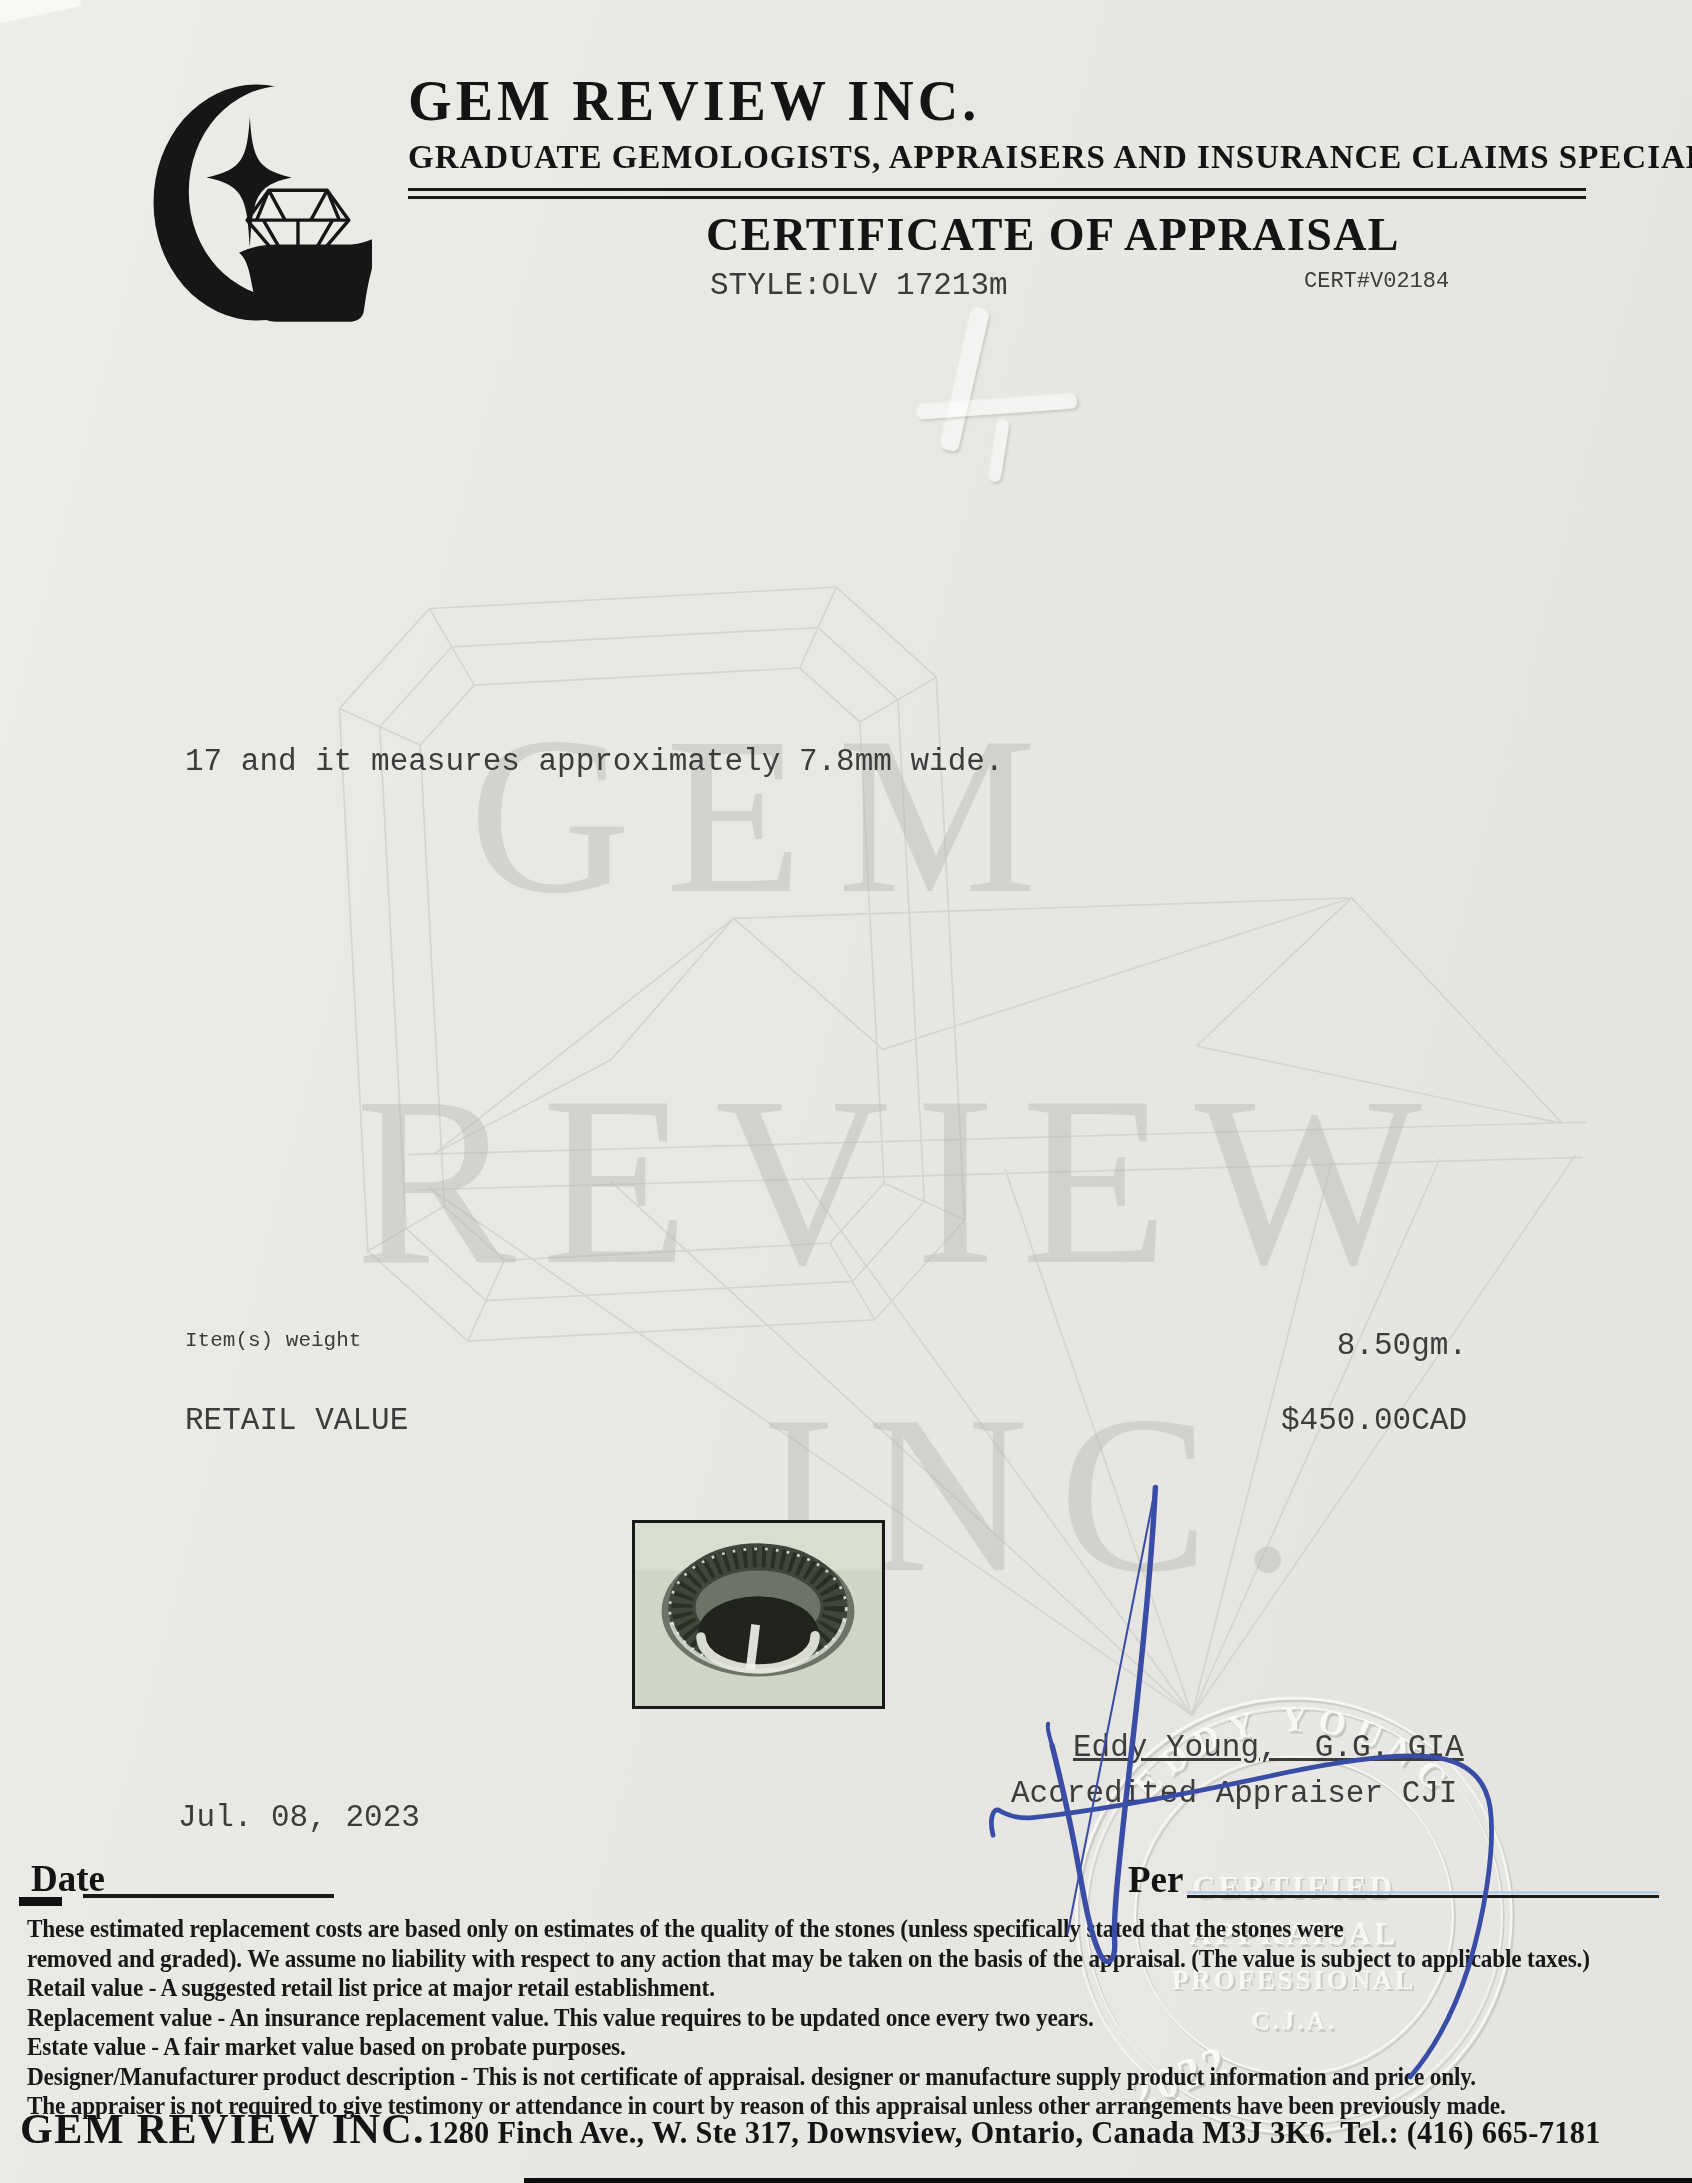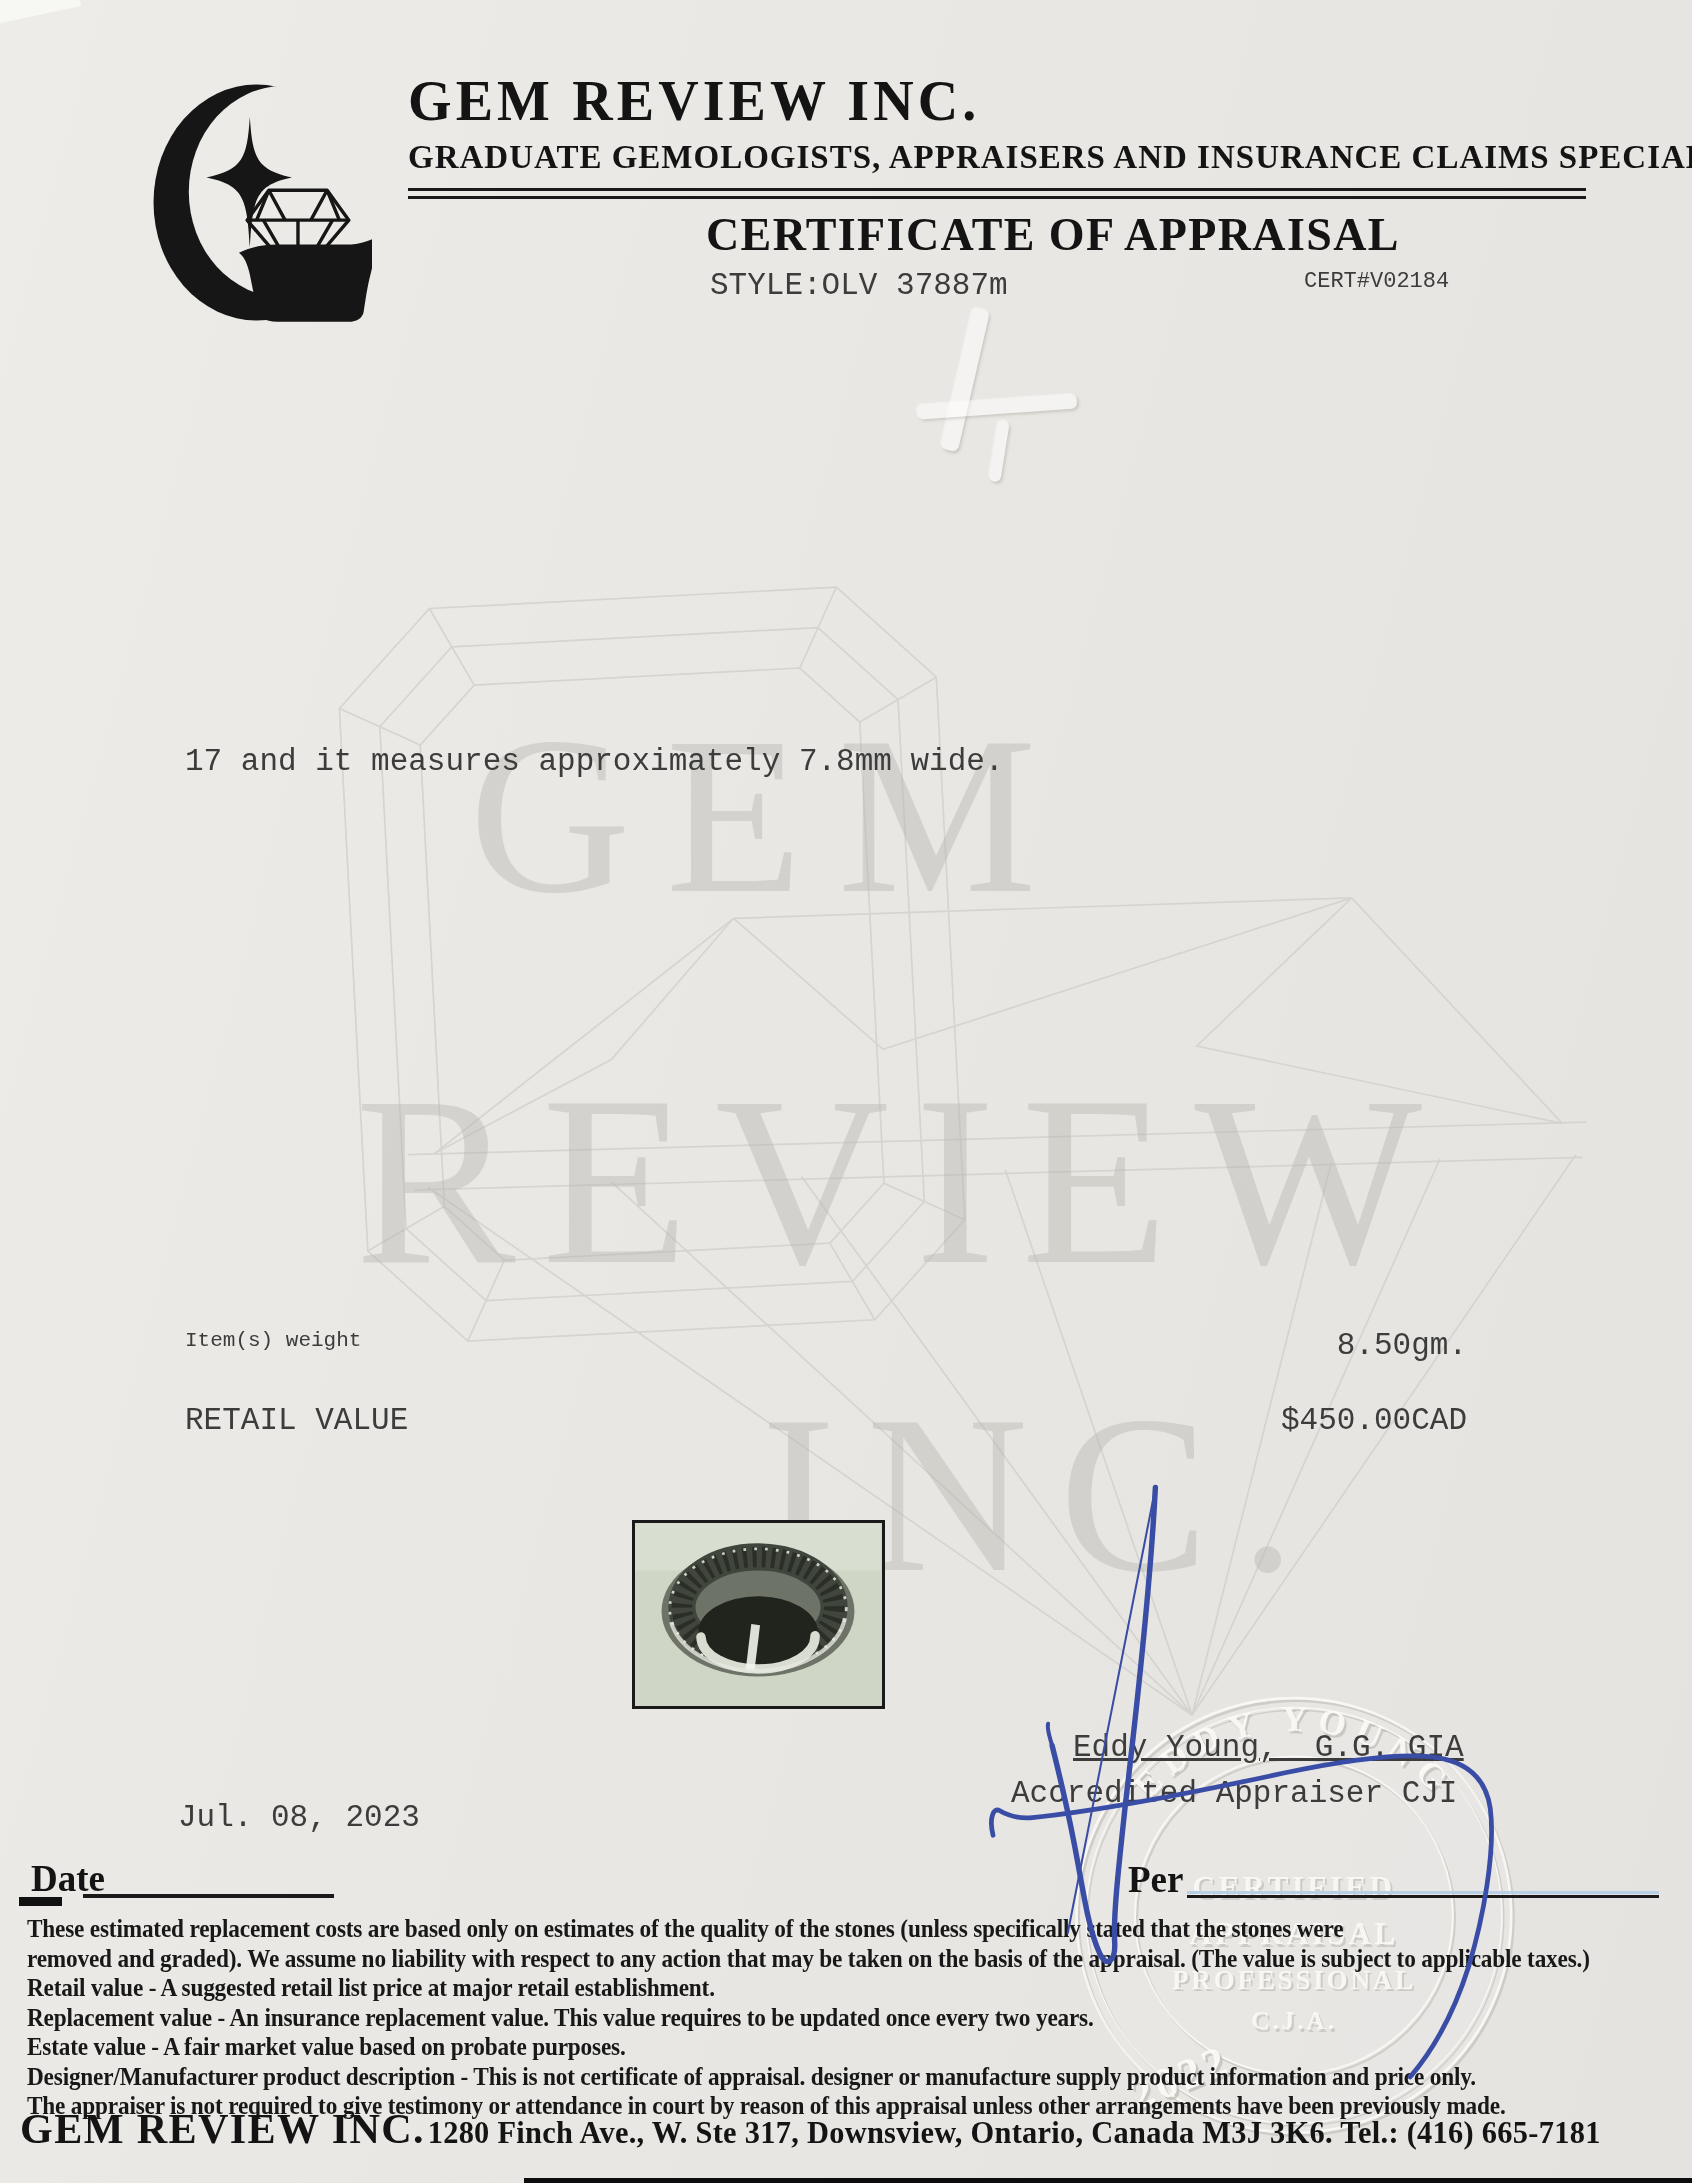--- a/index.html
+++ b/index.html
@@ -142,21 +142,21 @@
     </g>
     <path d="M134,262 C150,254 168,250 190,250 L300,250 C318,248 332,242 342,236 L326,302 C322,320 320,336 318,348 C317,358 308,364 296,364 L190,364 C172,364 162,356 160,344 L150,294 C146,276 141,268 134,262 Z" fill="#161616"></path>
   </svg>
 
   <div class="abs serifbold" style="left:408px;top:73px;font-size:56px;letter-spacing:4.1px;line-height:1;">GEM REVIEW INC.</div>
   <div class="abs serifbold" style="left:408px;top:141px;font-size:33px;letter-spacing:1px;line-height:1;white-space:nowrap;">GRADUATE GEMOLOGISTS, APPRAISERS AND INSURANCE CLAIMS SPECIALIST</div>
   <div class="rule" style="left:408px;top:188px;width:1178px;height:2.7px;"></div>
   <div class="rule" style="left:408px;top:196px;width:1178px;height:2.7px;"></div>
 
   <div class="abs serifbold" style="left:706px;top:212px;font-size:46px;letter-spacing:1.4px;line-height:1;">CERTIFICATE OF APPRAISAL</div>
-  <div class="abs mono" style="left:710px;top:270px;font-size:31px;">STYLE:OLV 37887m</div>
+  <div class="abs mono" style="left:710px;top:270px;font-size:31px;">STYLE:OLV 17213m</div>
   <div class="abs mono" style="left:1304px;top:270px;font-size:22px;">CERT#V02184</div>
 
   <div class="abs mono" style="left:185px;top:746px;font-size:31px;">17 and it measures approximately 7.8mm wide.</div>
 
   <div class="abs mono" style="left:185px;top:1330px;font-size:21px;">Item(s) weight</div>
   <div class="abs mono" style="right:225px;top:1330px;font-size:31px;text-align:center;">8.50gm.</div>
   <div class="abs mono" style="left:185px;top:1405px;font-size:31px;">RETAIL VALUE</div>
   <div class="abs mono" style="right:225px;top:1405px;font-size:31px;">$450.00CAD</div>
 
   <div class="abs" style="left:632px;top:1520px;width:253px;height:189px;border:3.4px solid #1a1a1a;box-sizing:border-box;background:#cfd6c5;">

